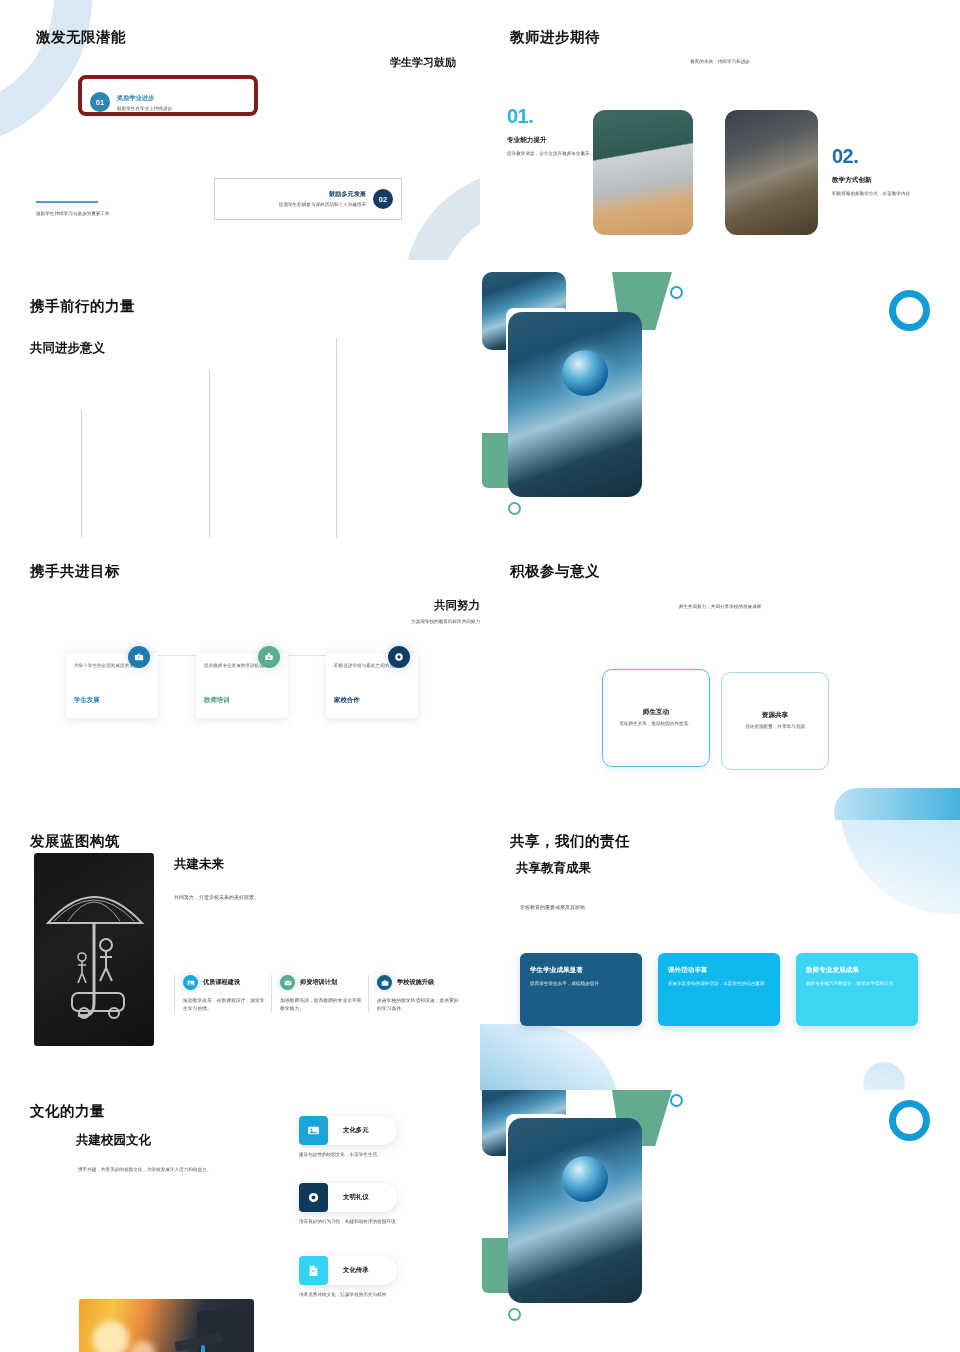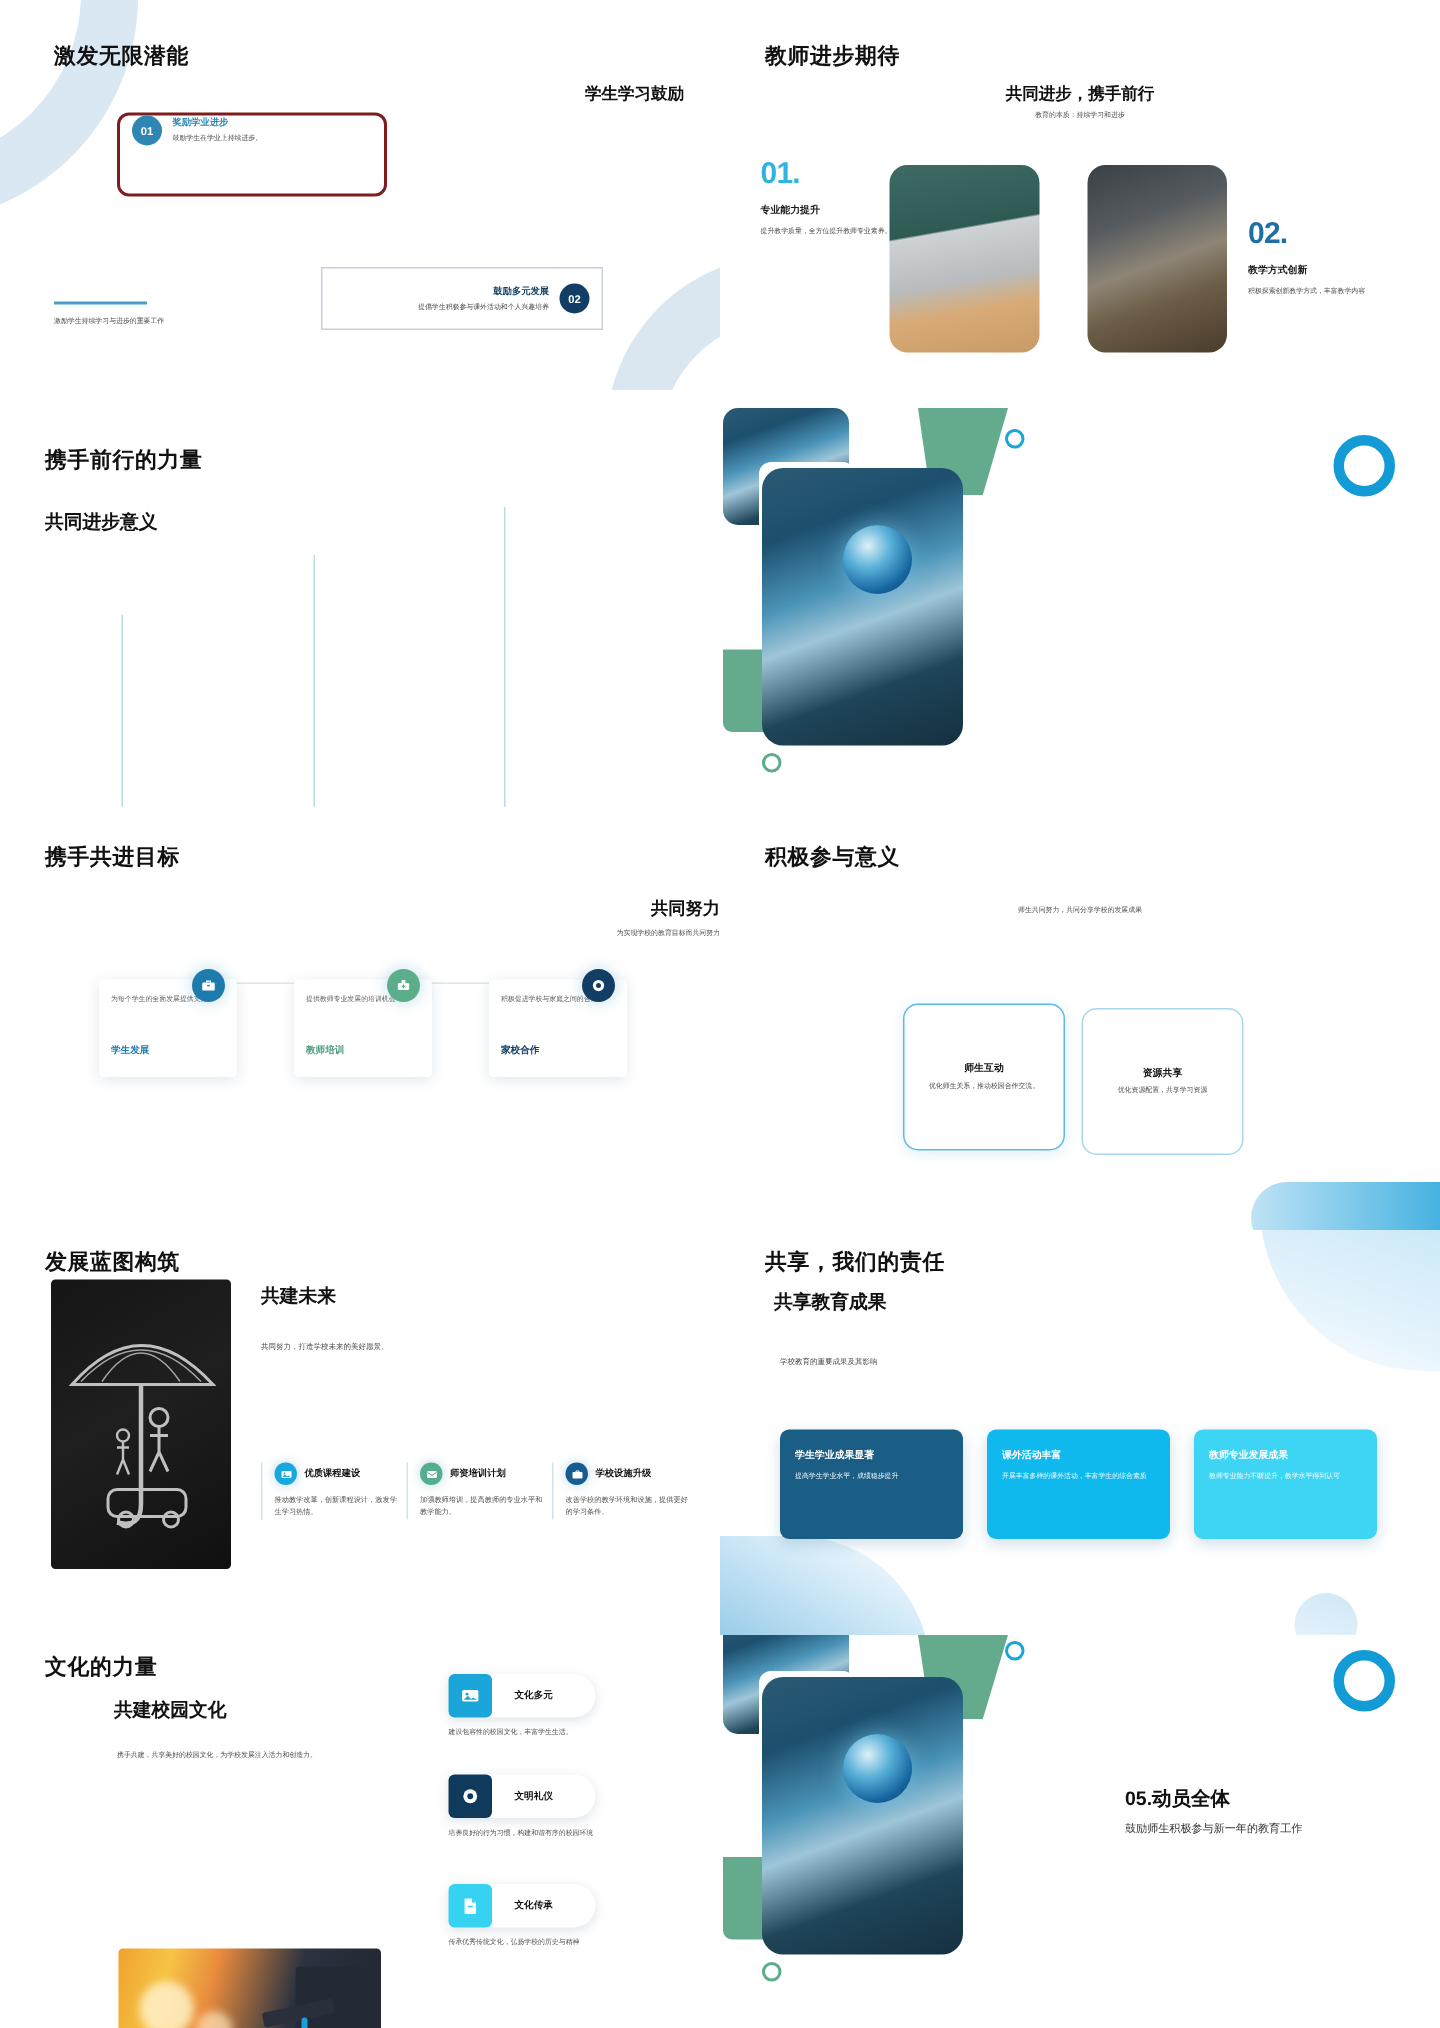--- a/index.html
+++ b/index.html
@@ -42,23 +42,23 @@
   .s1-blob2b {
     position:absolute; right:-44px; bottom:-70px; width:84px; height:118px;
     background:#fff; border-radius:84px 0 0 0;
   }
   #slide1 .hd { position: absolute; left: 36px; top: 28px; }
   #slide1 .kicker {
     position: absolute; right: 24px; top: 55px;
     font-size: 11px; font-weight: bold; color: #111;
   }
   .card1 {
-    position: absolute; left: 78px; top: 75px; width: 180px; height: 56px;
-    border: 2px solid #7f1d1d; border-radius: 8px; background: #fff;
-    display: flex; align-items: flex-start; padding-left: 8px; gap: 7px;
+    position: absolute; left: 78px; top: 75px; width: 180px; height: 41px;
+    border: 4px solid #7f1d1d; border-radius: 8px; background: #fff;
+    display: flex; align-items: flex-end; padding-left: 8px; gap: 7px;
   }
   .card2 {
     position: absolute; left: 214px; top: 178px; width: 188px; height: 42px;
     border: 1px solid #c6cfdb; border-radius: 0; background: #fff;
     display: flex; align-items: center; justify-content: flex-end;
     padding-right: 8px; gap: 7px;
   }
   .badge {
     width: 20px; height: 20px; border-radius: 50%;
     color: #fff; font-size: 7.5px; font-weight: bold;
@@ -222,21 +222,20 @@
       <div class="badge b2">02</div>
     </div>
 
     <div class="s1-rule"></div>
     <div class="s1-foot s-micro">激励学生持续学习与进步的重要工作</div>
   </section>
 
   <section class="slide" id="slide2">
     <div class="hd s-title">教师进步期待</div>
     <div class="ctr">
-      <div class="h2">共同进步，携手前行</div>
       <div class="p2">教育的本质：持续学习和进步</div>
     </div>
 
     <div style="position:absolute; left:27px; top:105px; width:96px;">
       <div class="bignum c1">01.</div>
       <div style="font-size:6.6px;font-weight:bold;margin-top:8px;">专业能力提升</div>
       <div class="s-micro" style="margin-top:5px;">提升教学质量，全方位提升教师专业素养。</div>
     </div>
     <div class="photo ph-class" style="position:absolute;left:113px;top:110px;width:100px;height:125px;"></div>
 
@@ -486,19 +485,15 @@
     <div class="gshape-green-left" style="left:2px; top:148px; width:38px; height:55px; border-radius:0 0 0 6px;"></div>
     <div class="photo ph-globe2" style="position:absolute;left:2px;top:-12px;width:84px;height:78px;border-radius:10px;"></div>
     <div class="white-notch" style="left:26px; top:24px; width:64px; height:62px; border-radius:8px;"></div>
     <div class="photo ph-globe2" style="position:absolute;left:28px;top:28px;width:134px;height:185px;border-radius:14px;">
       <div style="position:absolute;left:54px;top:38px;width:46px;height:46px;border-radius:50%;background:radial-gradient(circle at 36% 30%, #dff0f8 0%, #58b0d8 35%, #1666a0 70%, #0d3d66 100%);box-shadow:0 0 14px rgba(120,200,240,.55);"></div>
     </div>
     <div class="ring" style="left:190px; top:4px; width:13px; height:13px; border:2.6px solid #1BA5D8;"></div>
     <div class="ring" style="left:28px; top:218px; width:13px; height:13px; border:2.3px solid #5CAD8A;"></div>
     <div class="ring" style="right:30px; top:10px; width:41px; height:41px; border:7px solid #139BD6;"></div>
 
-    <div style="position:absolute; left:270px; top:100px; width:200px;">
-      <div style="font-size:13px;font-weight:bold;color:#111;">05.动员全体</div>
-      <div style="font-size:7.4px;color:#333;margin-top:6px;">鼓励师生积极参与新一年的教育工作</div>
-    </div>
   </section>
 
 </div>
 
 </body></html>

